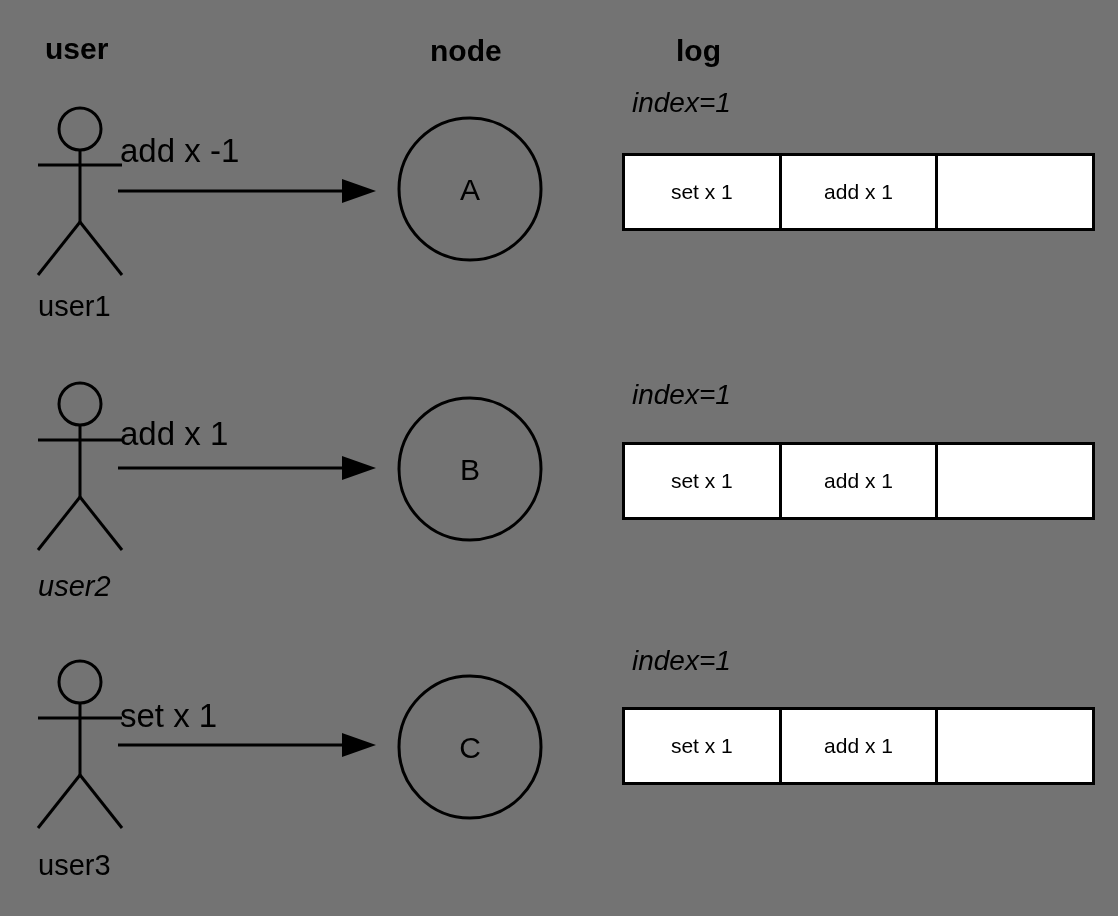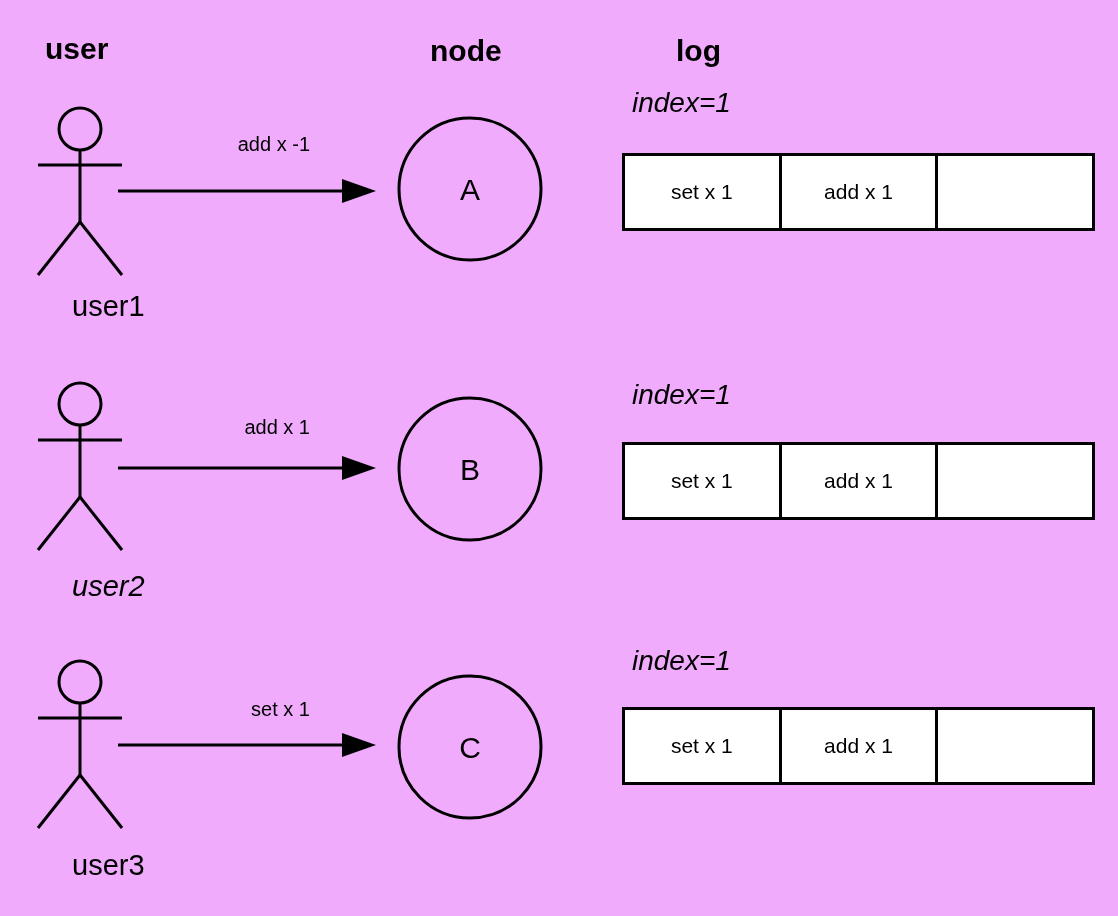--- a/index.html
+++ b/index.html
@@ -1,23 +1,23 @@
 <!DOCTYPE html>
 <html><head>
 <meta charset="utf-8">
 <style>
   html,body { margin:0; padding:0; background:#fff; }
   .canvas {
     position:relative; width:1118px; height:916px; overflow:hidden;
-    background:#f0abfc; color:#000000;
+    background:#737373; color:#000000;
     font-family:"Liberation Sans", sans-serif;
   }
   .hdr { position:absolute; font-size:30px; font-weight:700; line-height:1.1; white-space:nowrap; }
-  .name-lbl { position:absolute; font-size:29px; line-height:1.1; white-space:nowrap;margin-left:34px; }
-  .cmd-lbl { position:absolute; font-size:20px; line-height:1.1; width:190px; text-align:right; white-space:nowrap; }
+  .name-lbl { position:absolute; font-size:29px; line-height:1.1; white-space:nowrap; }
+  .cmd-lbl { position:absolute; font-size:33px; line-height:1.1; width:190px; text-align:left; white-space:nowrap; }
   .idx-lbl { position:absolute; font-size:28px; line-height:1.1; white-space:nowrap;font-style:italic; }
   .fig-svg, .arrow-svg, .node-svg { position:absolute; display:block; }
   .log-table {
     position:absolute; box-sizing:border-box;
     width:473px; height:78px;
     border:3px solid #000; background:#fff;
     display:flex;
   }
   .log-cell {
     flex:1 1 0; display:flex; align-items:center; justify-content:center;

